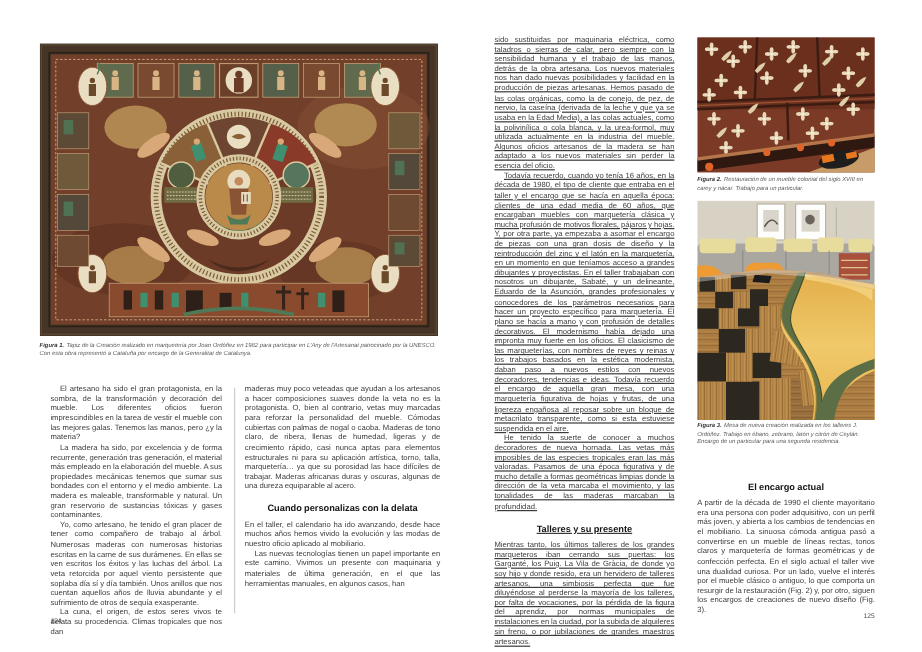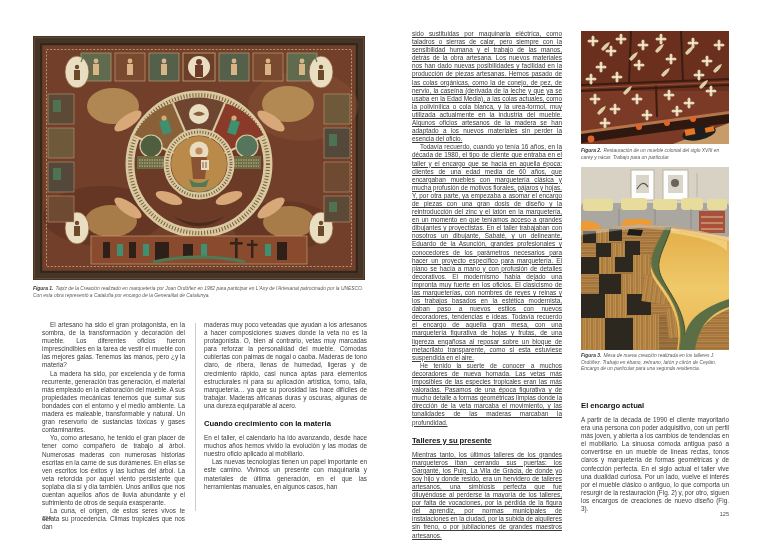--- a/index.html
+++ b/index.html
@@ -9,21 +9,21 @@
   }
   .abs{position:absolute;}
   .body-text{
     font-size:6.4px;line-height:8.1px;text-align:justify;
     color:#3b3b3b;letter-spacing:0;word-spacing:-0.2px;hyphens:auto;
   }
   .para{margin:0;text-indent:8px;}
   .para.flush{text-indent:0;}
   .sec-head{
     font-size:7.7px;line-height:9px;font-weight:bold;color:#141414;
-    margin:9px 0 6px 0;text-align:left;text-indent:0;
+    margin:9px 0 6px 0;text-align:center;text-indent:0;
   }
   .sec-head.first{margin-top:0;}
   .caption{
     font-size:4.9px;line-height:6.6px;color:#5a5a5a;font-style:italic;
     text-align:left;
   }
   .cap-label{font-weight:bold;color:#333;margin-right:2px;}
   .pagenum{font-size:5.6px;color:#4a4a4a;}
   .col-rule{width:1px;background:#cccccc;}
   .figure-box{overflow:hidden;}
@@ -222,21 +222,21 @@
   <p class="para">El artesano ha sido el gran protagonista, en la sombra, de la transformación y decoración del mueble. Los diferentes oficios fueron imprescindibles en la tarea de vestir el mueble con las mejores galas. Tenemos las manos, pero ¿y la materia?</p>
   <p class="para">La madera ha sido, por excelencia y de forma recurrente, generación tras generación, el material más empleado en la elaboración del mueble. A sus propiedades mecánicas tenemos que sumar sus bondades con el entorno y el medio ambiente. La madera es maleable, transformable y natural. Un gran reservorio de sustancias tóxicas y gases contaminantes.</p>
   <p class="para">Yo, como artesano, he tenido el gran placer de tener como compañero de trabajo al árbol. Numerosas maderas con numerosas historias escritas en la carne de sus durámenes. En ellas se ven escritos los éxitos y las luchas del árbol. La veta retorcida por aquel viento persistente que soplaba día sí y día también. Unos anillos que nos cuentan aquellos años de lluvia abundante y el sufrimiento de otros de sequía exasperante.</p>
   <p class="para">La cuna, el origen, de estos seres vivos te delata su procedencia. Climas tropicales que nos dan</p>
 </div>
 
 <div class="abs col-rule" style="left:195px;top:323px;height:188px;"></div>
 
 <div class="abs body-text" style="left:204px;top:321px;width:163px;">
   <p class="para flush">maderas muy poco veteadas que ayudan a los artesanos a hacer composiciones suaves donde la veta no es la protagonista. O, bien al contrario, vetas muy marcadas para reforzar la personalidad del mueble. Cómodas cubiertas con palmas de nogal o caoba. Maderas de tono claro, de ribera, llenas de humedad, ligeras y de crecimiento rápido, casi nunca aptas para elementos estructurales ni para su aplicación artística, torno, talla, marquetería… ya que su porosidad las hace difíciles de trabajar. Maderas africanas duras y oscuras, algunas de una dureza equiparable al acero.</p>
-  <h3 class="sec-head">Cuando crecimiento con la materia</h3>
+  <h3 class="sec-head">Cuando personalizas con la delata</h3>
   <p class="para flush">En el taller, el calendario ha ido avanzando, desde hace muchos años hemos vivido la evolución y las modas de nuestro oficio aplicado al mobiliario.</p>
   <p class="para">Las nuevas tecnologías tienen un papel importante en este camino. Vivimos un presente con maquinaria y materiales de última generación, en el que las herramientas manuales, en algunos casos, han</p>
 </div>
 
 <div class="abs pagenum" style="left:42px;top:515px;">124</div>
 
 <div class="abs body-text" style="left:412px;top:30px;width:150px;text-decoration:underline;">
   <p class="para flush">sido sustituidas por maquinaria eléctrica, como taladros o sierras de calar, pero siempre con la sensibilidad humana y el trabajo de las manos, detrás de la obra artesana. Los nuevos materiales nos han dado nuevas posibilidades y facilidad en la producción de piezas artesanas. Hemos pasado de las colas orgánicas, como la de conejo, de pez, de nervio, la caseína (derivada de la leche y que ya se usaba en la Edad Media), a las colas actuales, como la polivinílica o cola blanca, y la urea-formol, muy utilizada actualmente en la industria del mueble. Algunos oficios artesanos de la madera se han adaptado a los nuevos materiales sin perder la esencia del oficio.</p>
   <p class="para">Todavía recuerdo, cuando yo tenía 16 años, en la década de 1980, el tipo de cliente que entraba en el taller y el encargo que se hacía en aquella época: clientes de una edad media de 60 años, que encargaban muebles con marquetería clásica y mucha profusión de motivos florales, pájaros y hojas. Y, por otra parte, ya empezaba a asomar el encargo de piezas con una gran dosis de diseño y la reintroducción del zinc y el latón en la marquetería, en un momento en que teníamos acceso a grandes dibujantes y proyectistas. En el taller trabajaban con nosotros un dibujante, Sabaté, y un delineante, Eduardo de la Asunción, grandes profesionales y conocedores de los parámetros necesarios para hacer un proyecto específico para marquetería. El plano se hacía a mano y con profusión de detalles decorativos. El modernismo había dejado una impronta muy fuerte en los oficios. El clasicismo de las marqueterías, con nombres de reyes y reinas y los trabajos basados en la estética modernista, daban paso a nuevos estilos con nuevos decoradores, tendencias e ideas. Todavía recuerdo el encargo de aquella gran mesa, con una marquetería figurativa de hojas y frutas, de una ligereza engañosa al reposar sobre un bloque de metacrilato transparente, como si esta estuviese suspendida en el aire.</p>
   <p class="para">He tenido la suerte de conocer a muchos decoradores de nueva hornada. Las vetas más imposibles de las especies tropicales eran las más valoradas. Pasamos de una época figurativa y de mucho detalle a formas geométricas limpias donde la dirección de la veta marcaba el movimiento, y las tonalidades de las maderas marcaban la profundidad.</p>

